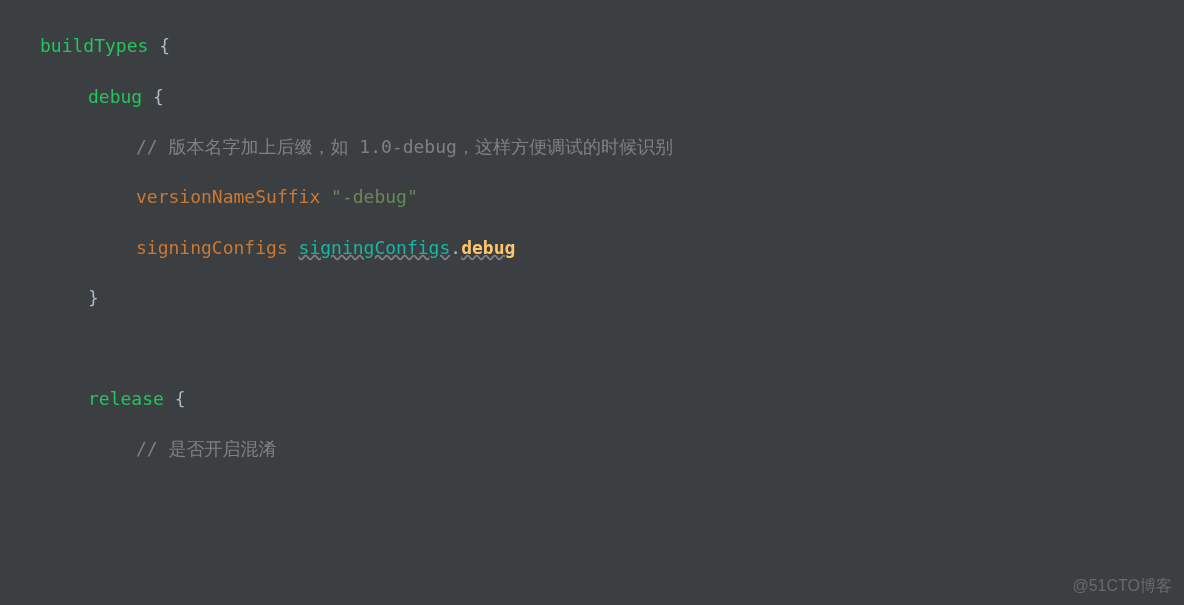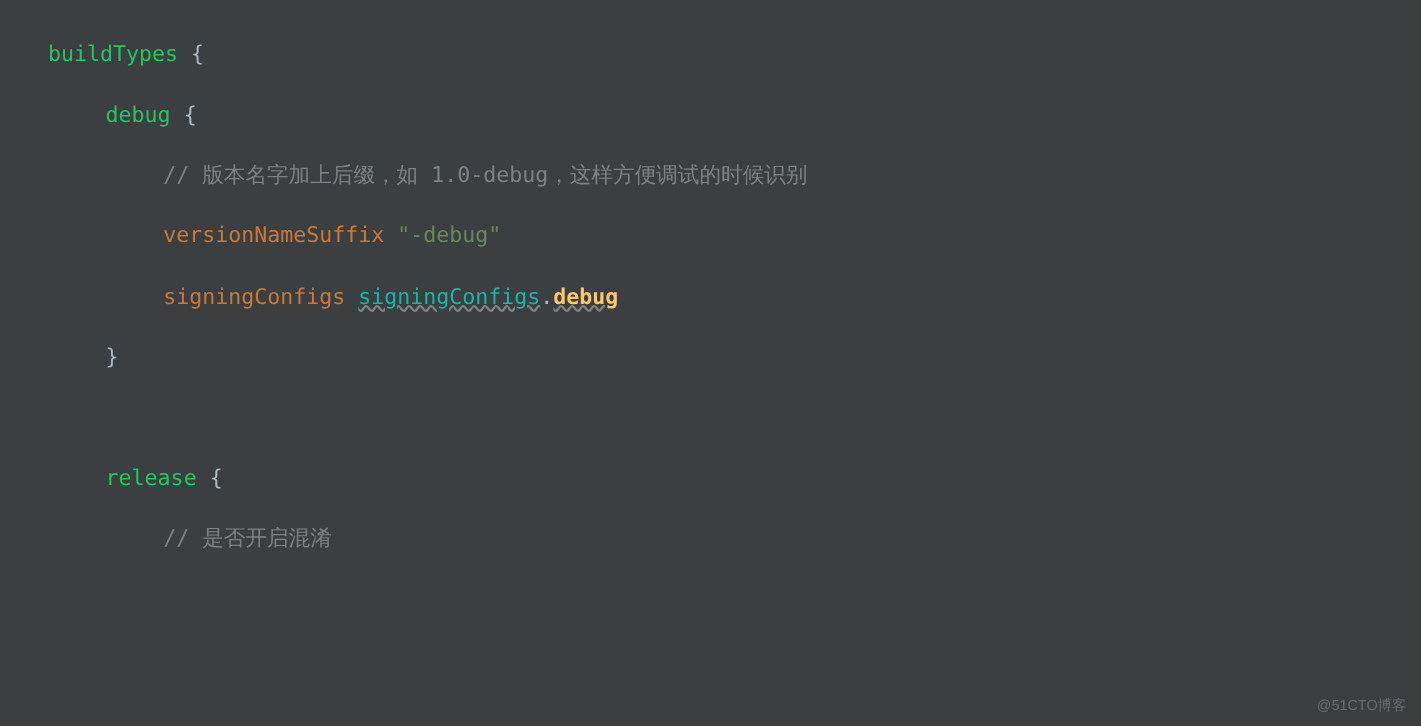--- a/index.html
+++ b/index.html
@@ -45,21 +45,21 @@
       font-weight: bold;
       text-decoration: underline;
       text-decoration-style: wavy;
       text-decoration-color: #808080;
     }
     .watermark {
       position: absolute;
       right: 12px;
       bottom: 8px;
       color: #6a6a6a;
-      font-size: 12px;
+      font-size: 16px;
       font-family: sans-serif;
     }
     .i1 { padding-left: 0px; }
     .i2 { padding-left: 48px; }
     .i3 { padding-left: 96px; }
   </style>
 </head>
 <body>
 
 <div class="code-area">

